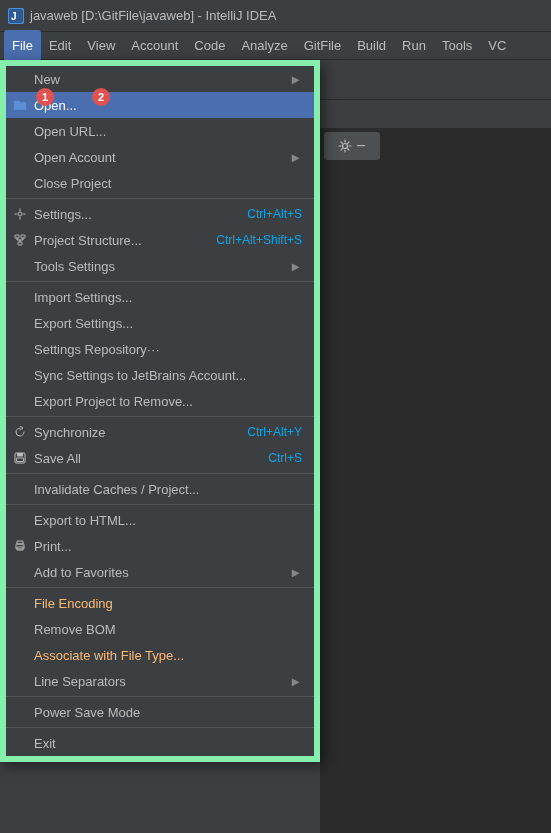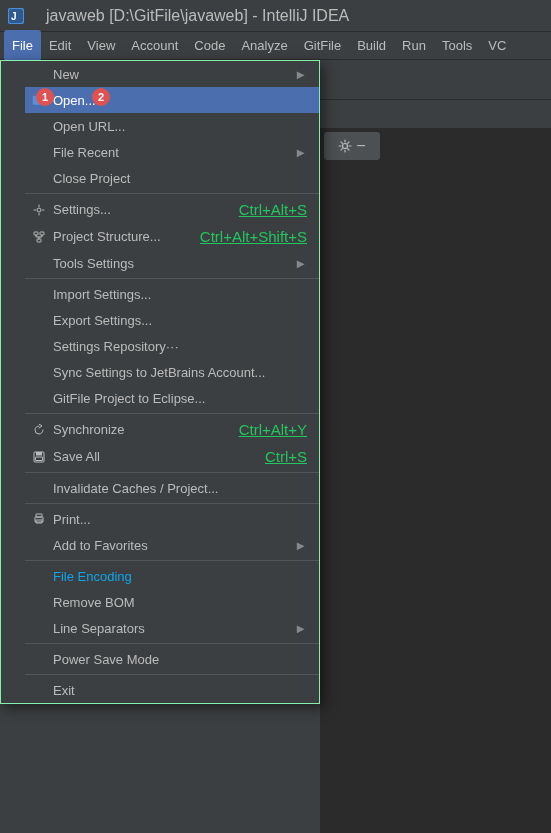--- a/index.html
+++ b/index.html
@@ -31,22 +31,21 @@
       border-radius: 2px;
       display: flex;
       align-items: center;
       justify-content: center;
       font-size: 10px;
       color: white;
       font-weight: bold;
     }
     .title-bar-text {
       color: #bbbbbb;
-      font-size: 16px;
-      margin-left: 16px;
+      font-size: 13px;
     }
 
     
     .menu-bar {
       height: 28px;
       background: #3c3f41;
       display: flex;
       align-items: center;
       padding: 0 4px;
       border-bottom: 1px solid #2b2b2b;
@@ -90,48 +89,46 @@
     .toolbar-btn.green { color: #59a869; }
     .toolbar-btn.orange { color: #e09b3d; }
 
     
     .dropdown-overlay {
       position: absolute;
       top: 60px;
       left: 0;
       width: 320px;
       background: #3c3f41;
-      border: 1px solid #86efac;
+      border: 6px solid #86efac;
       box-shadow: 4px 4px 12px rgba(0,0,0,0.5);
       z-index: 100;
-      padding-left: 24px;
     }
 
     .menu-entry {
       display: flex;
       align-items: center;
       padding: 5px 12px 5px 28px;
       cursor: pointer;
       position: relative;
       min-height: 26px;
       color: #bbbbbb;
     }
     .menu-entry.highlighted {
       background: #4b6eaf;
       color: white;
     }
     .menu-entry.disabled {
-      color: #0ea5e9;
+      color: #fdba74;
       cursor: default;
     }
     .menu-entry .shortcut {
       margin-left: auto;
-      color: #22c55e;
-      font-size: 15px;
-      text-decoration: underline;
+      color: #0ea5e9;
+      font-size: 12px;
     }
     .menu-entry .arrow {
       margin-left: auto;
       color: #888888;
     }
     .menu-entry .entry-icon {
       position: absolute;
       left: 6px;
       width: 16px;
       height: 16px;
@@ -289,21 +286,21 @@
       <svg width="14" height="14" viewBox="0 0 14 14" fill="none">
         <path d="M1 3h5l1.5 1.5H13v7H1V3z" fill="#5c8fd4" stroke="#5c8fd4" stroke-width="0.5"></path>
       </svg>
     </span>
         <span>Open...</span>
       </div>
       <div class="menu-entry">
         <span>Open URL...</span>
       </div>
       <div class="menu-entry">
-        <span>File Recent</span>
+        <span>Open Account</span>
         <span class="arrow">►</span>
       </div>
       <div class="menu-entry">
         <span>Close Project</span>
       </div>
       <div class="separator"></div>
       <div class="menu-entry">
         <span class="entry-icon">
       <svg width="12" height="12" viewBox="0 0 12 12" fill="none">
         <circle cx="6" cy="6" r="2" stroke="#bbbbbb" stroke-width="1"></circle>
@@ -336,21 +333,21 @@
       <div class="menu-entry">
         <span>Export Settings...</span>
       </div>
       <div class="menu-entry">
         <span>Settings Repository···</span>
       </div>
       <div class="menu-entry">
         <span>Sync Settings to JetBrains Account...</span>
       </div>
       <div class="menu-entry">
-        <span>GitFile Project to Eclipse...</span>
+        <span>Export Project to Remove...</span>
       </div>
       <div class="separator"></div>
       <div class="menu-entry">
         <span class="entry-icon">
       <svg width="12" height="12" viewBox="0 0 12 12" fill="none">
         <path d="M10 6A4 4 0 1 1 6 2" stroke="#bbbbbb" stroke-width="1" fill="none" stroke-linecap="round"></path>
         <path d="M6 0l3 2-3 2" stroke="#bbbbbb" stroke-width="1" fill="none" stroke-linecap="round" stroke-linejoin="round"></path>
       </svg>
     </span>
         <span>Synchronize</span>
@@ -365,20 +362,23 @@
       </svg>
     </span>
         <span>Save All</span>
         <span class="shortcut">Ctrl+S</span>
       </div>
       <div class="separator"></div>
       <div class="menu-entry">
         <span>Invalidate Caches / Project...</span>
       </div>
       <div class="separator"></div>
+      <div class="menu-entry">
+        <span>Export to HTML...</span>
+      </div>
       <div class="menu-entry">
         <span class="entry-icon">
       <svg width="12" height="12" viewBox="0 0 12 12" fill="none">
         <rect x="2" y="4" width="8" height="5" rx="0.5" stroke="#bbbbbb" stroke-width="1"></rect>
         <rect x="3" y="1" width="6" height="3" rx="0.3" stroke="#bbbbbb" stroke-width="1"></rect>
         <rect x="3" y="7" width="6" height="3" rx="0.3" stroke="#bbbbbb" stroke-width="1"></rect>
         <circle cx="9" cy="6" r="0.6" fill="#bbbbbb"></circle>
       </svg>
     </span>
         <span>Print...</span>
@@ -387,20 +387,23 @@
         <span>Add to Favorites</span>
         <span class="arrow">►</span>
       </div>
       <div class="separator"></div>
       <div class="menu-entry disabled">
         <span>File Encoding</span>
       </div>
       <div class="menu-entry">
         <span>Remove BOM</span>
       </div>
+      <div class="menu-entry disabled">
+        <span>Associate with File Type...</span>
+      </div>
       <div class="menu-entry">
         <span>Line Separators</span>
         <span class="arrow">►</span>
       </div>
       <div class="separator"></div>
       <div class="menu-entry">
         <span>Power Save Mode</span>
       </div>
       <div class="separator"></div>
       <div class="menu-entry">

